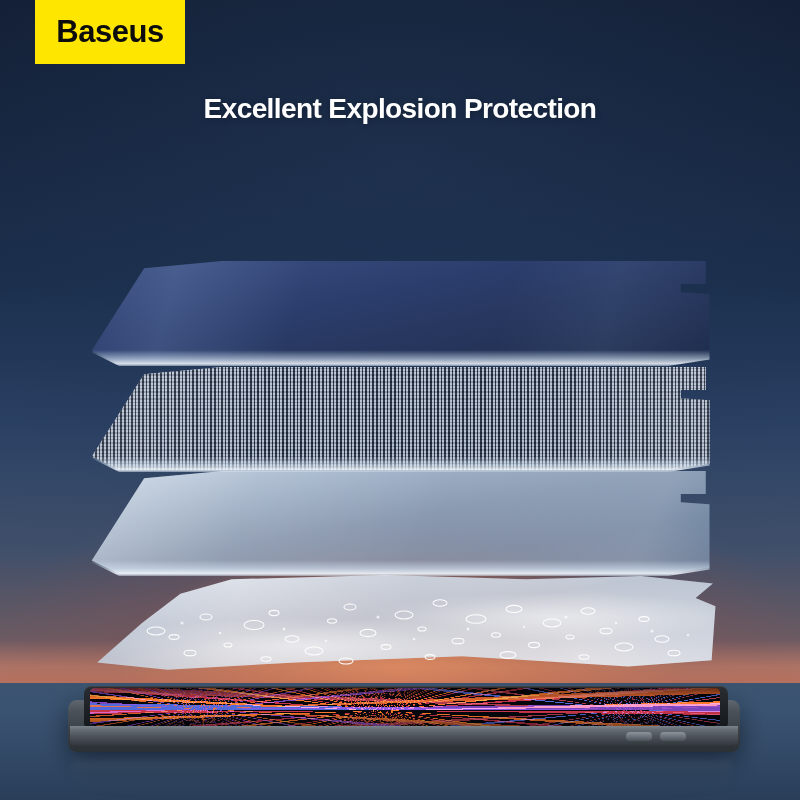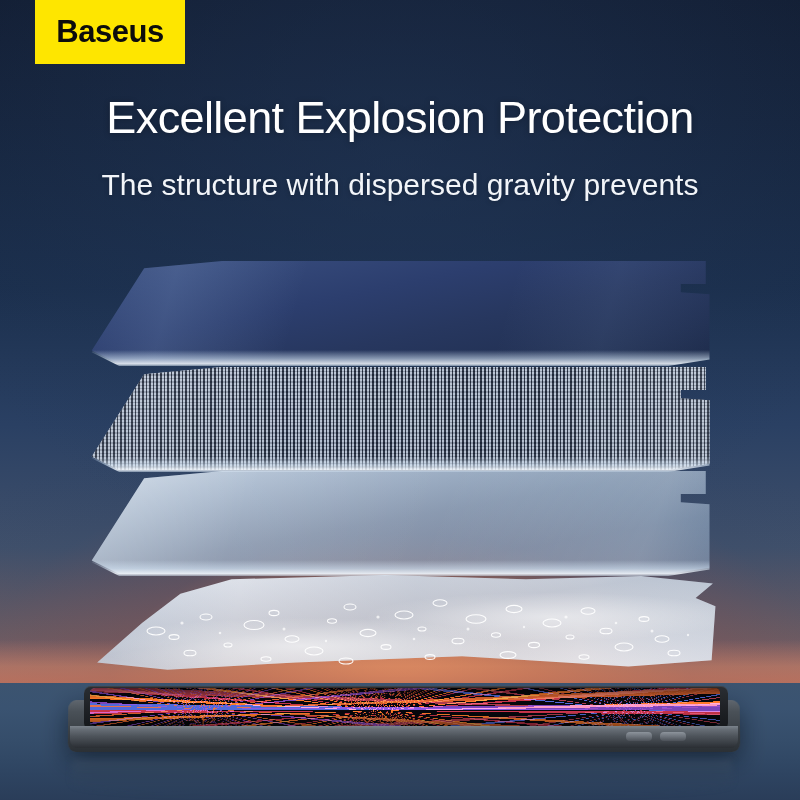--- a/index.html
+++ b/index.html
@@ -83,22 +83,22 @@
     font-weight: bold;
     letter-spacing: -0.5px;
     font-family: "Liberation Sans", sans-serif;
   }
 
   .headline {
     position: absolute;
     left: 0; top: 95px; width: 800px;
     text-align: center;
     color: #ffffff;
-    font-size: 45px;
-    font-weight: normal;
+    font-size: 28px;
+    font-weight: bold;
     letter-spacing: -0.6px;
     line-height: 1.0;
     text-shadow: 0 1px 6px rgba(0,0,0,0.28);
   }
   .subhead {
     position: absolute;
     left: 0; top: 165px; width: 800px;
     text-align: center;
     color: #f2f5f9;
     font-size: 30px;
@@ -355,21 +355,20 @@
   <div class="bg-floor"></div>
   <div class="bg-floor-gloss"></div>
 
   <div class="logo">
     <span class="logo-text">Baseus</span>
   </div>
 
   <div class="headline">Excellent Explosion Protection</div>
 
   <div class="subhead">
-    <span>The structure with dispersed gravity prevents</span>
   </div>
 
   <div class="stack">
 
     <div class="layer layer-1">
       <div class="sheet">
         <div class="sheen"></div>
       </div>
       <div class="sheet-edge"></div>
     </div>

